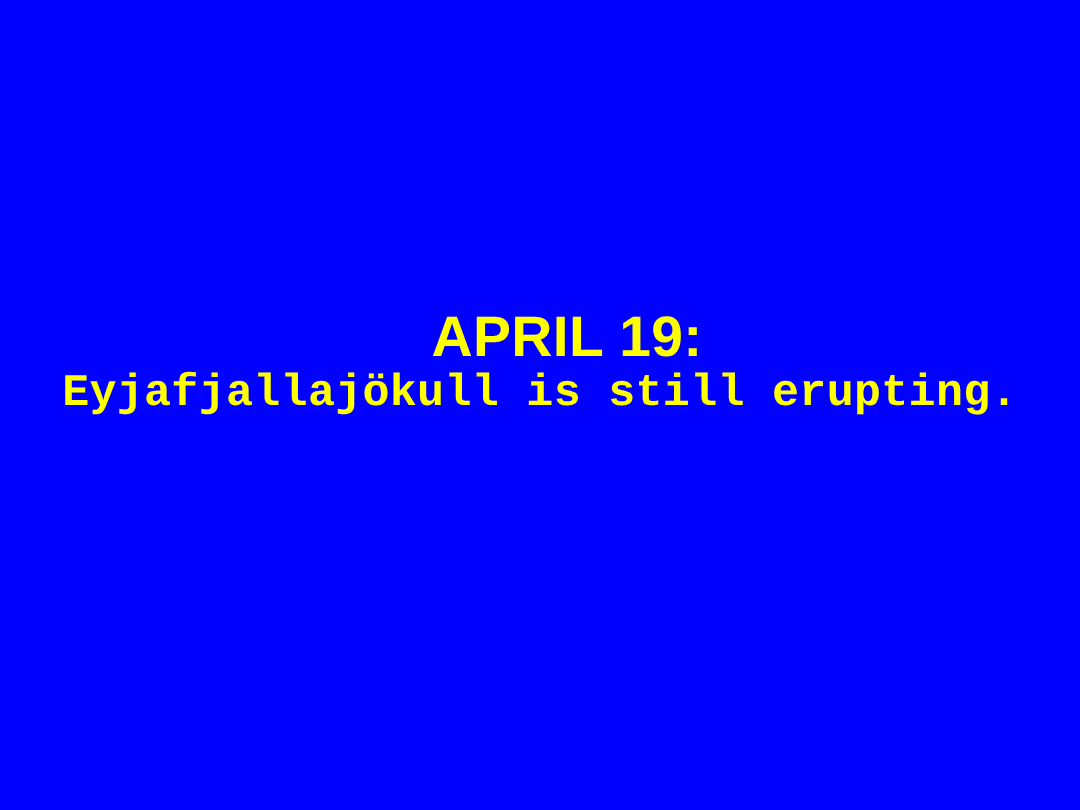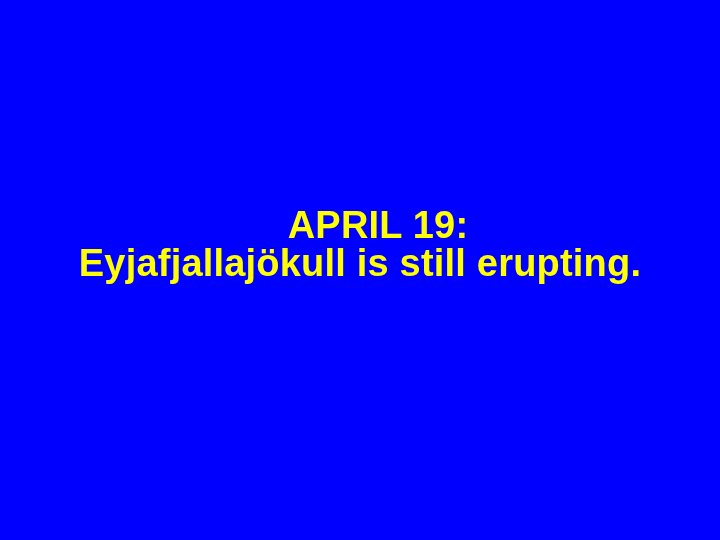--- a/index.html
+++ b/index.html
@@ -42,21 +42,22 @@
     font-size: 38px;
     letter-spacing: 0.2px;
     white-space: pre;
   }
 
   .slide-line-1 {
     font-size: 38px;
   }
 
   .slide-line-2 {
-    font-size: 38px;
+    font-size: 30px;
+    font-family: Liberation Mono, monospace;
   }
 </style>
 </head>
 <body>
 
 <div id="slide" style="background: rgb(0, 0, 255);">
 
   <div id="text-block">
 
     <span class="slide-line slide-line-1" style="color: rgb(255, 255, 0); margin-left: 36px;">APRIL 19:</span>

